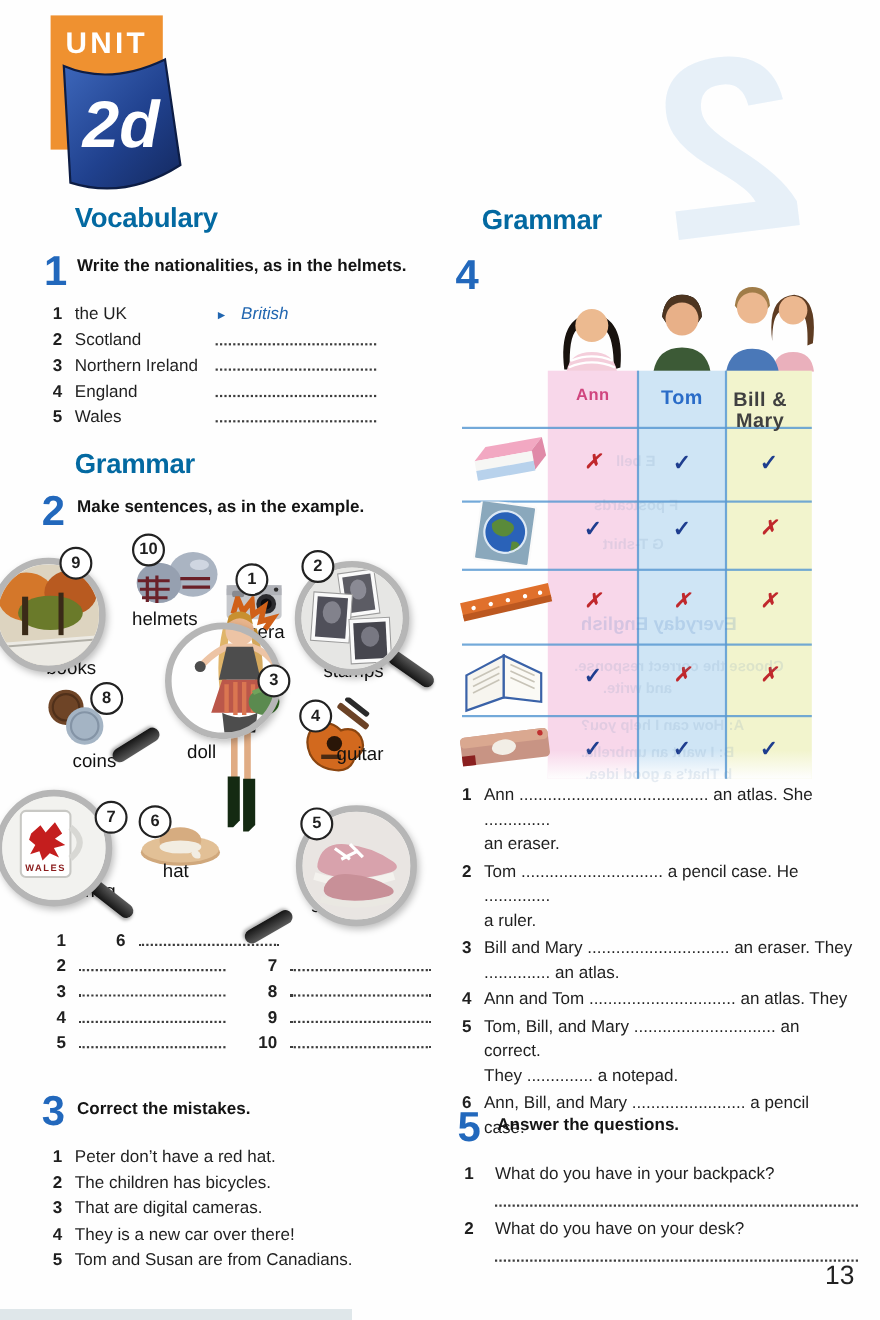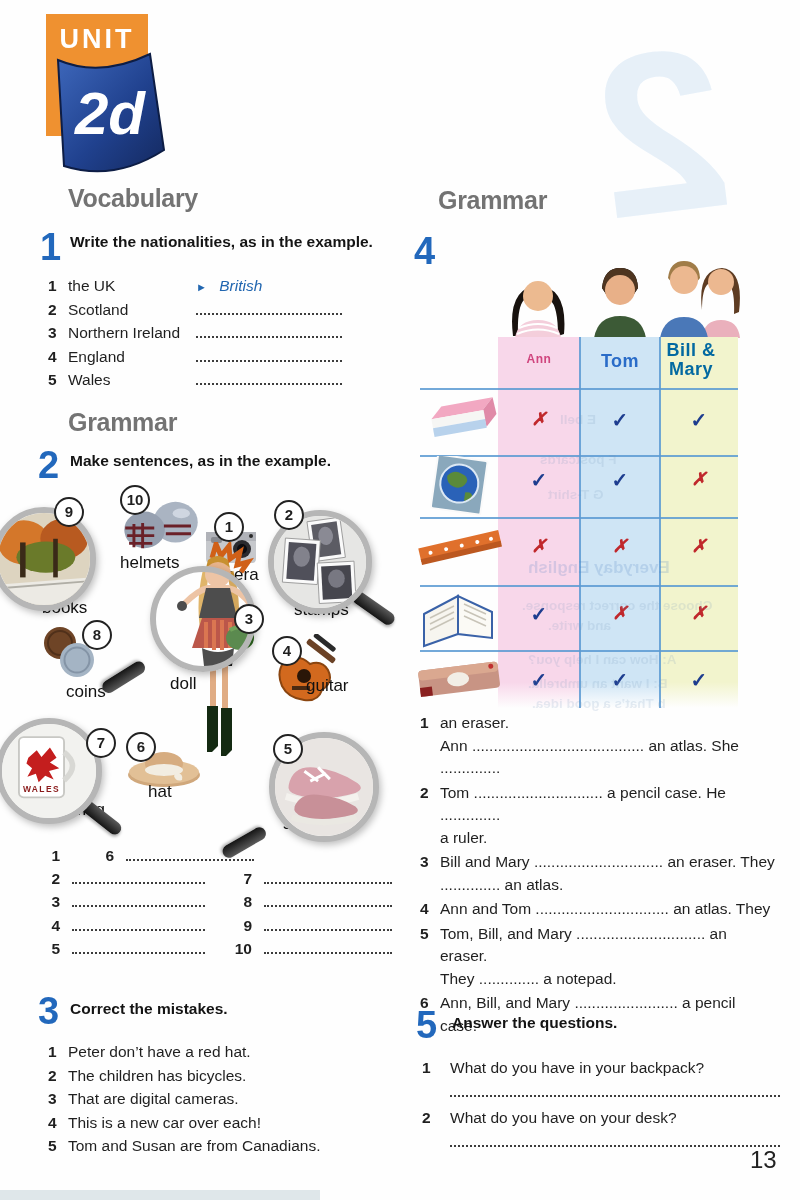--- a/index.html
+++ b/index.html
@@ -8,21 +8,21 @@
   .page::after{content:"";position:absolute;left:0;bottom:0;width:320px;height:10px;background:#dfe7ea;}
 
   
   .wm{position:absolute;left:598px;top:18px;font-size:230px;font-weight:bold;
       color:#e3eef8;transform:scaleX(-1) rotate(7deg);line-height:1;opacity:.85;}
 
   
   .badge{position:absolute;left:42px;top:10px;}
 
   
-  .h1{position:absolute;font-size:25px;font-weight:bold;color:#737373;letter-spacing:-.3px;}
+  .h1{position:absolute;font-size:25px;font-weight:bold;color:#0369a1;letter-spacing:-.3px;}
   .exnum{position:absolute;font-size:38px;font-weight:bold;color:#2268bc;line-height:1;}
   .instr{position:absolute;font-size:15.5px;font-weight:bold;color:#141414;line-height:21px;}
   .instr i{font-weight:bold;}
 
   
   .numcol{width:20px;font-weight:bold;flex:none;}
   .dotline{display:inline-block;border-bottom:2.5px dotted #3c3c3c;height:13px;vertical-align:baseline;}
 
   
   .vlist{position:absolute;left:48px;top:274px;width:330px;font-size:15.5px;}
@@ -58,23 +58,23 @@
   
   .colband{position:absolute;top:337px;height:371px;}
   .band-ann{left:498px;width:82px;background:#f8d7ea;}
   .band-tom{left:580px;width:80px;background:#cfe5f5;}
   .band-bm{left:660px;width:78px;background:#f2f4cd;}
   .colband::after{content:"";position:absolute;left:0;bottom:0;width:100%;height:26px;
                   background:linear-gradient(180deg,rgba(254,254,254,0),#fefefe);}
   .tline{position:absolute;left:420px;width:318px;height:2px;background:#5a9ad2;opacity:.85;}
   .vline{position:absolute;top:337px;height:371px;width:2px;background:#5a9ad2;opacity:.85;}
   .tbl-name{position:absolute;font-weight:bold;font-size:18px;text-align:center;line-height:19px;letter-spacing:.5px;}
-  .name-ann{left:498px;top:350px;width:82px;color:#d0457e;font-size:12px;}
+  .name-ann{left:498px;top:350px;width:82px;color:#d0457e;font-size:15px;}
   .name-tom{left:580px;top:352px;width:80px;color:#2a6cc8;}
-  .name-bm{left:660px;top:341px;width:62px;color:#0369a1;}
+  .name-bm{left:660px;top:354px;width:62px;color:#404040;}
   .titem{position:absolute;}
   .mark{position:absolute;width:30px;text-align:center;font-size:20px;font-weight:bold;}
   .mk-check{color:#1e3d8f;}
   .mk-cross{color:#c0282c;font-style:italic;font-size:18px;}
 
   
   .sentences{position:absolute;left:420px;top:712px;width:356px;font-size:15.5px;}
   .sent{display:flex;line-height:22.5px;margin-bottom:2px;}
   .sbody{flex:1;}
 
@@ -108,21 +108,21 @@
       </defs>
       <rect x="4" y="4" width="102" height="122" fill="#ef9130"></rect>
       <text x="55" y="38" font-size="27" font-weight="bold" fill="#ffffff" text-anchor="middle" letter-spacing="3">UNIT</text>
       <path d="M16,50 Q58,68 108,44 L122,140 Q72,172 22,156 Z" fill="url(#bg2)" stroke="#0d1d45" stroke-width="2"></path>
       <text x="68" y="124" font-size="60" font-weight="bold" font-style="italic" fill="#ffffff" text-anchor="middle">2d</text>
     </svg>
   </div>
 
   <div class="h1" style="left:68px;top:184px;">Vocabulary</div>
   <div class="exnum" style="left:40px;top:228px;">1</div>
-  <div class="instr" style="left:70px;top:231px;width:310px;">Write the nationalities, as in the example.</div>
+  <div class="instr" style="left:70px;top:231px;width:310px;">Write the nationalities, as in the helmets.</div>
 
   <div class="vlist">
     <div class="vrow">
       <span class="numcol">1</span>
       <span class="vlabel">the UK</span>
       <span><span class="arrow">►</span>
         <span class="example">British</span></span>
     </div>
     <div class="vrow">
       <span class="numcol">2</span>
@@ -353,21 +353,21 @@
     <div class="srow">
         <span class="numcol">2</span>
         <span>The children has bicycles.</span>
       </div>
     <div class="srow">
         <span class="numcol">3</span>
         <span>That are digital cameras.</span>
       </div>
     <div class="srow">
         <span class="numcol">4</span>
-        <span>This is a new car over each!</span>
+        <span>They is a new car over there!</span>
       </div>
     <div class="srow">
         <span class="numcol">5</span>
         <span>Tom and Susan are from Canadians.</span>
       </div>
   </div>
 
   <div class="h1" style="left:438px;top:186px;">Grammar</div>
   <div class="exnum" style="left:414px;top:232px;">4</div>
 
@@ -476,22 +476,22 @@
   <div class="ghost" style="left:522px;top:598px;">Choose the correct response.</div>
   <div class="ghost" style="left:548px;top:618px;">and write.</div>
   <div class="ghost" style="left:528px;top:652px;">A: How can I help you?</div>
   <div class="ghost" style="left:528px;top:676px;">B: I want an umbrella.</div>
   <div class="ghost" style="left:532px;top:696px;">b  That’s a good idea.</div>
 
   <div class="sentences">
     <div class="sent">
         <span class="numcol">1</span>
       <span class="sbody">
+          <div>Ann ........................................ an atlas. She ..............</div>
           <div>an eraser.</div>
-          <div>Ann ........................................ an atlas. She ..............</div>
         </span>
       </div>
     <div class="sent">
         <span class="numcol">2</span>
       <span class="sbody">
           <div>Tom .............................. a pencil case. He ..............</div>
           <div>a ruler.</div>
         </span>
       </div>
     <div class="sent">
@@ -503,21 +503,21 @@
       </div>
     <div class="sent">
         <span class="numcol">4</span>
       <span class="sbody">
           <div>Ann and Tom ............................... an atlas. They</div>
         </span>
       </div>
     <div class="sent">
         <span class="numcol">5</span>
       <span class="sbody">
-          <div>Tom, Bill, and Mary .............................. an eraser.</div>
+          <div>Tom, Bill, and Mary .............................. an correct.</div>
           <div>They .............. a notepad.</div>
         </span>
       </div>
     <div class="sent">
         <span class="numcol">6</span>
       <span class="sbody">
           <div>Ann, Bill, and Mary ........................ a pencil case.</div>
         </span>
       </div>
   </div>

